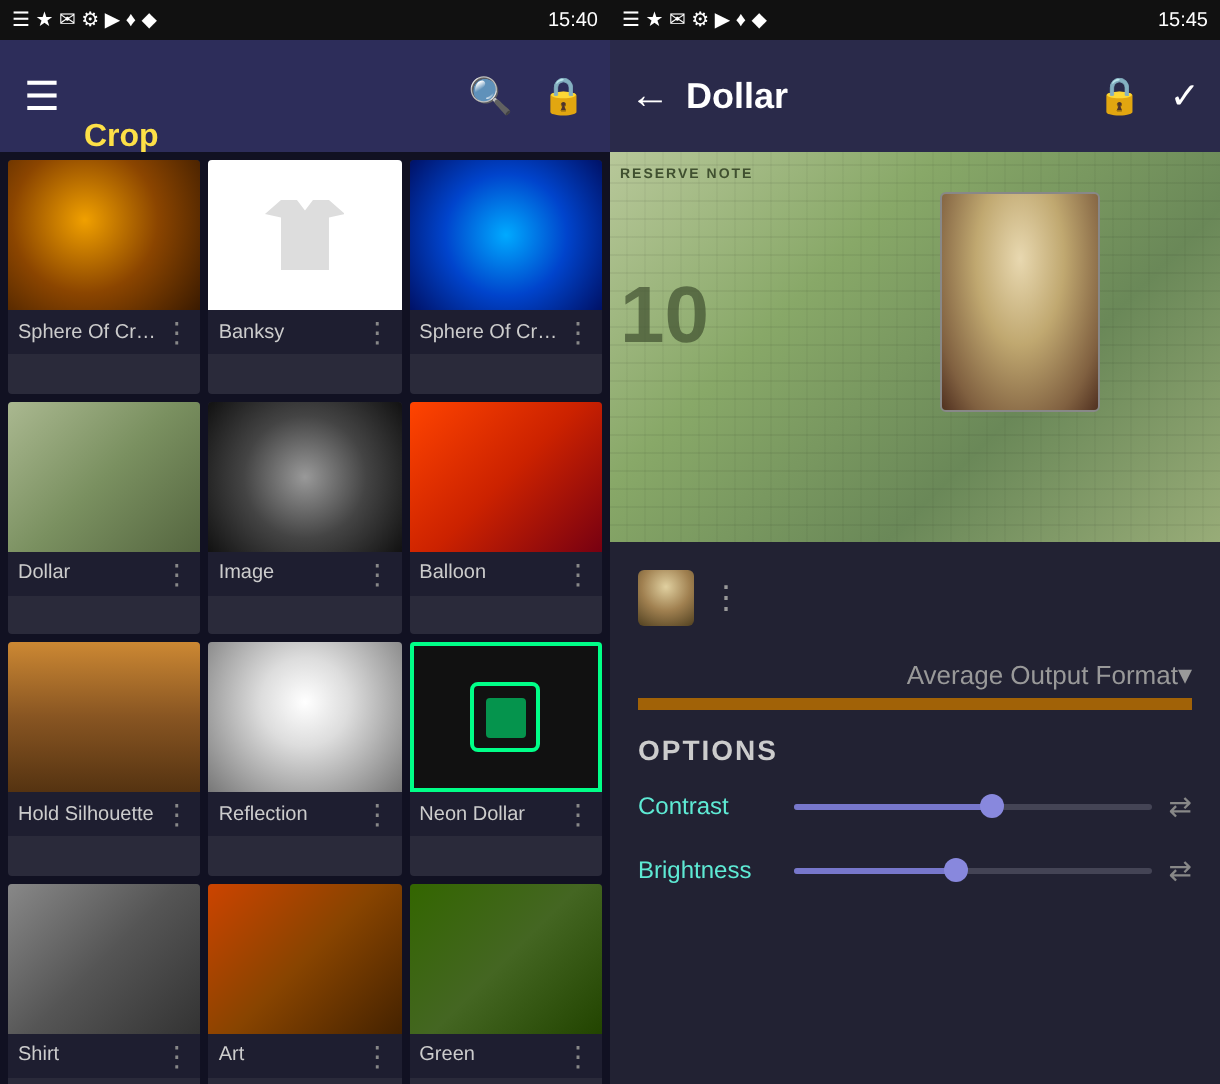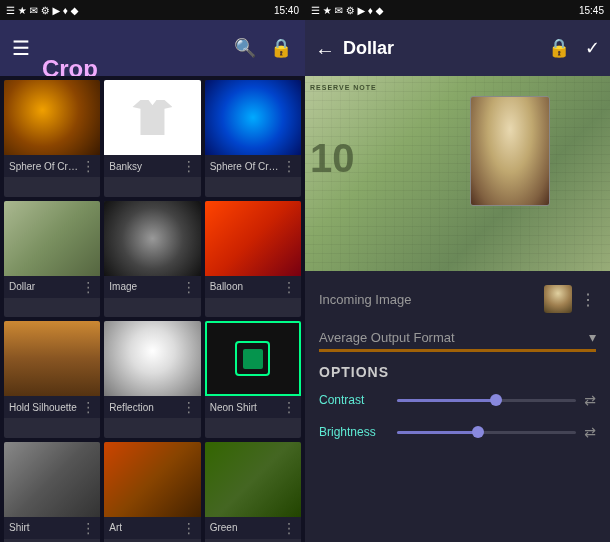--- a/index.html
+++ b/index.html
@@ -29,22 +29,22 @@
       gap: 12px;
     }
 
     .hamburger-icon {
       color: white;
       font-size: 20px;
       cursor: pointer;
     }
 
     .left-title {
-      color: #f0abfc;
-      font-size: 24px;
+      color: #fde047;
+      font-size: 16px;
       font-weight: bold;
       flex: 1;
       margin-top: 42px;
     }
 
     .left-header-icons {
       display: flex;
       gap: 14px;
       align-items: center;
     }
@@ -307,23 +307,23 @@
 
     .dots-btn {
       color: #999;
       font-size: 16px;
       cursor: pointer;
     }
 
     .format-row {
       display: flex;
       align-items: center;
-      justify-content: space-between;
+      justify-content: flex-end;
       padding: 4px 0;
-      border-bottom: 3px solid #a16207;
+      border-bottom: 6px solid #a16207;
     }
 
     .format-label {
       color: #999;
       font-size: 13px;
     }
 
     .chevron-down {
       color: #999;
       font-size: 14px;
@@ -487,21 +487,21 @@
           </div>
         </div>
 
         <div class="grid-item">
           <div class="grid-item-image img-neon" style="display:flex;align-items:center;justify-content:center;">
             <div style="width:35px;height:35px;border:2px solid #00ff88;border-radius:4px;display:flex;align-items:center;justify-content:center;">
               <div style="width:20px;height:20px;background:#00cc66;border-radius:2px;opacity:0.7;"></div>
             </div>
           </div>
           <div class="grid-item-label-row">
-            <span class="grid-item-label">Neon Shirt</span>
+            <span class="grid-item-label">Neon Dollar</span>
             <span class="grid-item-dots">⋮</span>
           </div>
         </div>
 
         <div class="grid-item">
           <div class="grid-item-image img-koala"></div>
           <div class="grid-item-label-row">
             <span class="grid-item-label">Shirt</span>
             <span class="grid-item-dots">⋮</span>
           </div>
@@ -542,21 +542,20 @@
         <span class="dollar-big-10">10</span>
         <div class="dollar-portrait">
           <div class="dollar-portrait-inner"></div>
         </div>
       </div>
 
 
       <div class="right-content">
 
         <div class="incoming-row">
-          <span class="incoming-label">Incoming Image</span>
           <div class="incoming-right">
             <div class="incoming-thumb">
               <div class="incoming-thumb-inner"></div>
             </div>
             <span class="dots-btn">⋮</span>
           </div>
         </div>
 
         <div class="format-row">
           <span class="format-label">Average Output Format</span>

